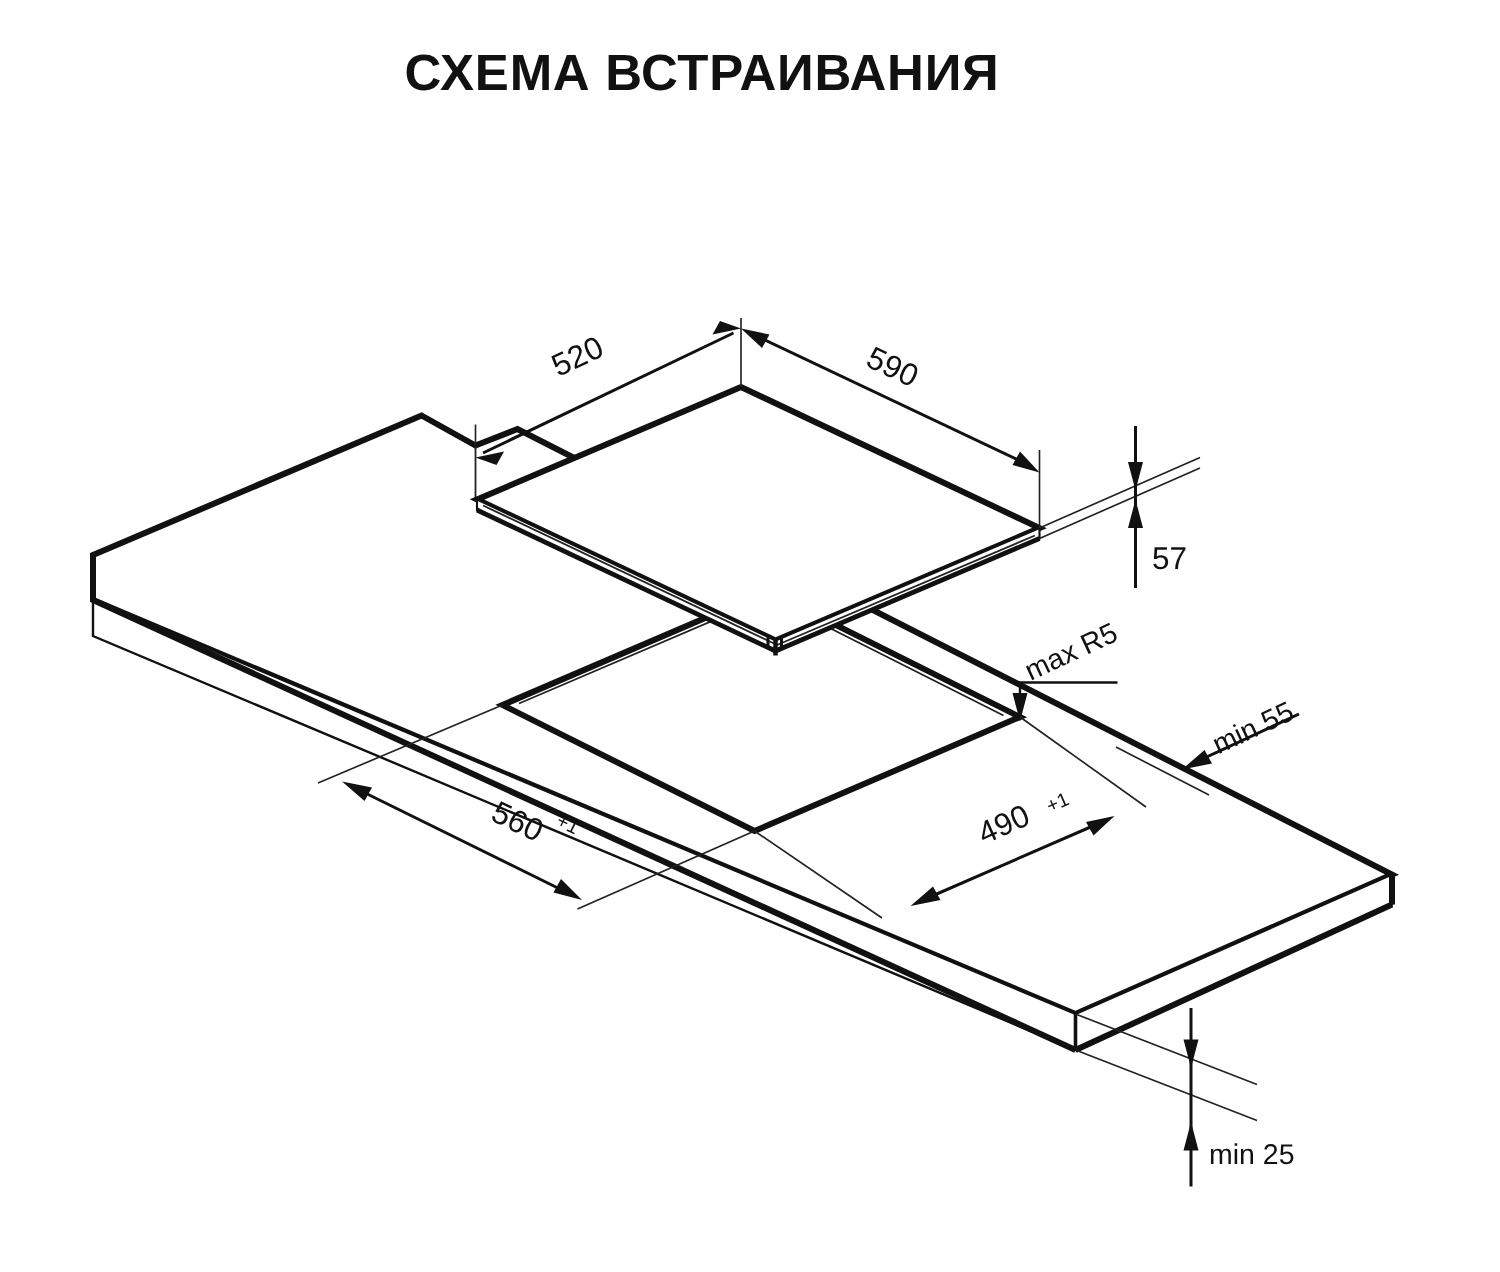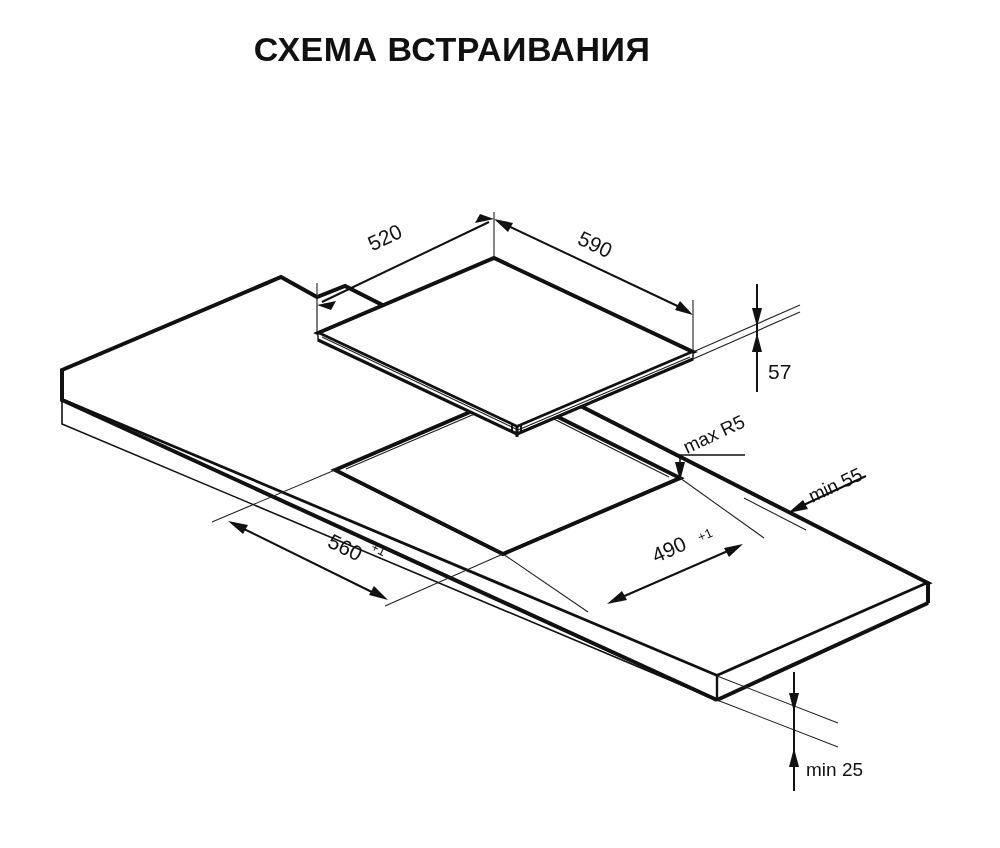--- a/index.html
+++ b/index.html
@@ -14,21 +14,21 @@
     overflow: hidden;
   }
   #page {
     position: relative;
     width: 1000px;
     height: 848px;
     background: #ffffff;
   }
   #diagram-title {
     position: absolute;
-    left: 0;
+    left: 16px;
     top: 30px;
     width: 904px;
     text-align: center;
     font-family: "Liberation Sans", sans-serif;
     font-size: 34px;
     font-weight: bold;
     letter-spacing: 0.5px;
     color: #111111;
   }
   #drawing {

